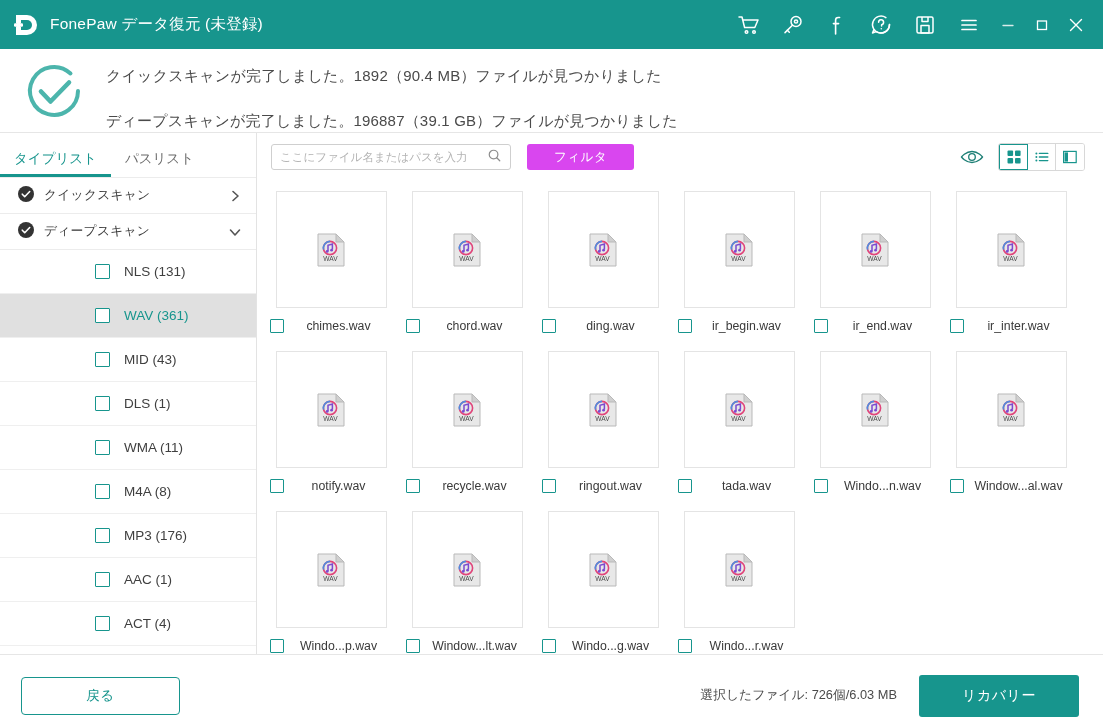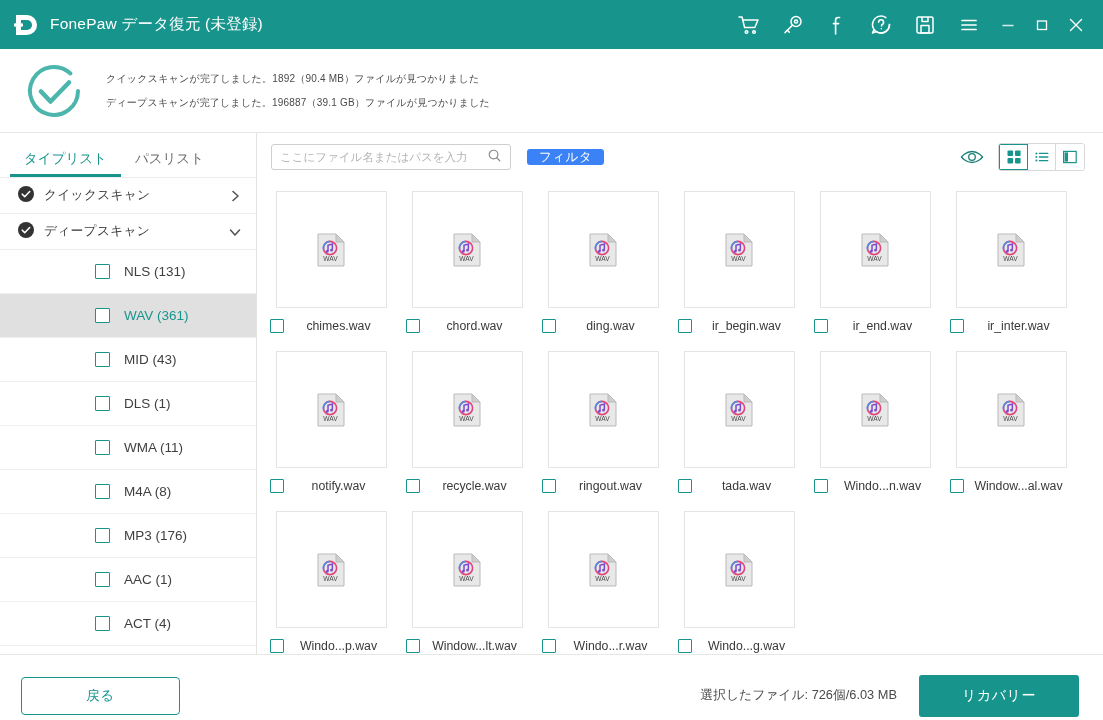--- a/index.html
+++ b/index.html
@@ -27,31 +27,31 @@
   .tb-btn svg { display: block; }
   .win-btn { width: 34px; }
 
   
   .status {
     height: 84px; flex: 0 0 84px; display: flex; align-items: center;
     padding-left: 18px; background: #ffffff; border-bottom: 1px solid #e6e6e6;
   }
   .status-icon { width: 72px; height: 72px; flex: 0 0 72px; display: flex; align-items: center; justify-content: center; }
   .status-lines { margin-left: 16px; display: flex; flex-direction: column; gap: 10px; }
-  .status-line { font-size: 10px; color: #4a4a4a; white-space: nowrap; letter-spacing: .2px; }
+  .status-line { font-size: 15px; color: #4a4a4a; white-space: nowrap; letter-spacing: .2px; margin-top: 16px; }
 
   
   .body { flex: 1 1 auto; display: flex; min-height: 0; }
 
   
   .sidebar {
     width: 257px; flex: 0 0 257px; border-right: 1px solid #e3e3e3;
     display: flex; flex-direction: column; background: #ffffff; min-height: 0;
   }
-  .tabs { display: flex; height: 44px; flex: 0 0 44px; align-items: flex-end; padding-left: 10px; }
+  .tabs { display: flex; height: 44px; flex: 0 0 44px; align-items: flex-end; }
   .tab {
     font-size: 13.5px; color: #6b6b6b; padding: 0 14px 9px 14px; position: relative;
     white-space: nowrap;
   }
   .tab.active { color: #17958d; }
   .tab.active::after {
     content: ""; position: absolute; left: 0; right: 0; bottom: 0; height: 3px; background: #17958d;
   }
   .scan-row {
     height: 36px; flex: 0 0 36px; display: flex; align-items: center;
@@ -79,22 +79,22 @@
   .search-wrap {
     width: 240px; height: 26px; border: 1px solid #cfcfcf; border-radius: 3px;
     display: flex; align-items: center; padding: 0 8px; background: #fff;
   }
   .search-input {
     border: 0; outline: 0; flex: 1 1 auto; font-size: 11.5px; color: #333;
     font-family: "Liberation Sans", sans-serif; background: transparent;
   }
   .search-input::placeholder { color: #b3b3b3; }
   .filter-btn {
-    margin-left: 16px; background: #3b82f6; color: #fff; border: 0; border-radius: 3px;
-    height: 16px; padding: 0 12px; font-size: 12.5px; font-family: "Liberation Sans", sans-serif;
+    margin-left: 16px; background: #d946ef; color: #fff; border: 0; border-radius: 3px;
+    height: 26px; padding: 0 27px; font-size: 12.5px; font-family: "Liberation Sans", sans-serif;
     letter-spacing: .5px; cursor: pointer;
   }
   .tb-right { margin-left: auto; display: flex; align-items: center; gap: 14px; }
   .eye { color: #1d7f75; display: flex; }
   .viewgroup { display: flex; border: 1px solid #d8d8d8; border-radius: 3px; overflow: hidden; }
   .vbtn {
     width: 28px; height: 26px; display: flex; align-items: center; justify-content: center;
     background: #fff; border-right: 1px solid #d8d8d8;
   }
   .vbtn:last-child { border-right: 0; }
@@ -664,42 +664,42 @@
                   <path d="M7.6 16.6A6.6 6.6 0 0 1 14 8.4" fill="none" stroke="#4d8ee0" stroke-width="1.6"></path>
                   <path d="M12 18.2v-6l4.4-1.2v5.4" fill="none" stroke="#7b4ad0" stroke-width="1.5"></path>
                   <circle cx="11.2" cy="18.4" r="1.4" fill="#7b4ad0"></circle>
                   <circle cx="15.6" cy="17.2" r="1.4" fill="#7b4ad0"></circle>
                   <text x="14.5" y="28.4" font-size="6.6" fill="#4a4a4a" text-anchor="middle" font-family="Liberation Sans, sans-serif">WAV</text>
                 </svg>
               </span>
             </div>
             <div class="tile-label">
               <span class="tile-cb"></span>
+              <span class="tile-name">Windo...g.wav</span>
+            </div>
+          </div>
+
+          <div class="tile">
+            <div class="thumb">
+              <span class="wav-icon">
+                <svg width="30" height="34" viewBox="0 0 30 34">
+                  <path d="M2 1h18l8 8v24H2z" fill="#e8e8e8" stroke="#b9b9b9" stroke-width="1"></path>
+                  <path d="M20 1l8 8h-8z" fill="#cfcfcf" stroke="#b9b9b9" stroke-width="1"></path>
+                  <circle cx="14" cy="15" r="6.6" fill="none" stroke="#e0457a" stroke-width="1.6"></circle>
+                  <path d="M7.6 16.6A6.6 6.6 0 0 1 14 8.4" fill="none" stroke="#4d8ee0" stroke-width="1.6"></path>
+                  <path d="M12 18.2v-6l4.4-1.2v5.4" fill="none" stroke="#7b4ad0" stroke-width="1.5"></path>
+                  <circle cx="11.2" cy="18.4" r="1.4" fill="#7b4ad0"></circle>
+                  <circle cx="15.6" cy="17.2" r="1.4" fill="#7b4ad0"></circle>
+                  <text x="14.5" y="28.4" font-size="6.6" fill="#4a4a4a" text-anchor="middle" font-family="Liberation Sans, sans-serif">WAV</text>
+                </svg>
+              </span>
+            </div>
+            <div class="tile-label">
+              <span class="tile-cb"></span>
               <span class="tile-name">Windo...r.wav</span>
-            </div>
-          </div>
-
-          <div class="tile">
-            <div class="thumb">
-              <span class="wav-icon">
-                <svg width="30" height="34" viewBox="0 0 30 34">
-                  <path d="M2 1h18l8 8v24H2z" fill="#e8e8e8" stroke="#b9b9b9" stroke-width="1"></path>
-                  <path d="M20 1l8 8h-8z" fill="#cfcfcf" stroke="#b9b9b9" stroke-width="1"></path>
-                  <circle cx="14" cy="15" r="6.6" fill="none" stroke="#e0457a" stroke-width="1.6"></circle>
-                  <path d="M7.6 16.6A6.6 6.6 0 0 1 14 8.4" fill="none" stroke="#4d8ee0" stroke-width="1.6"></path>
-                  <path d="M12 18.2v-6l4.4-1.2v5.4" fill="none" stroke="#7b4ad0" stroke-width="1.5"></path>
-                  <circle cx="11.2" cy="18.4" r="1.4" fill="#7b4ad0"></circle>
-                  <circle cx="15.6" cy="17.2" r="1.4" fill="#7b4ad0"></circle>
-                  <text x="14.5" y="28.4" font-size="6.6" fill="#4a4a4a" text-anchor="middle" font-family="Liberation Sans, sans-serif">WAV</text>
-                </svg>
-              </span>
-            </div>
-            <div class="tile-label">
-              <span class="tile-cb"></span>
-              <span class="tile-name">Windo...g.wav</span>
             </div>
           </div>
 
         </div>
       </div>
     </div>
   </div>
 
   <div class="footer">
     <button class="back-btn">戻る</button>

